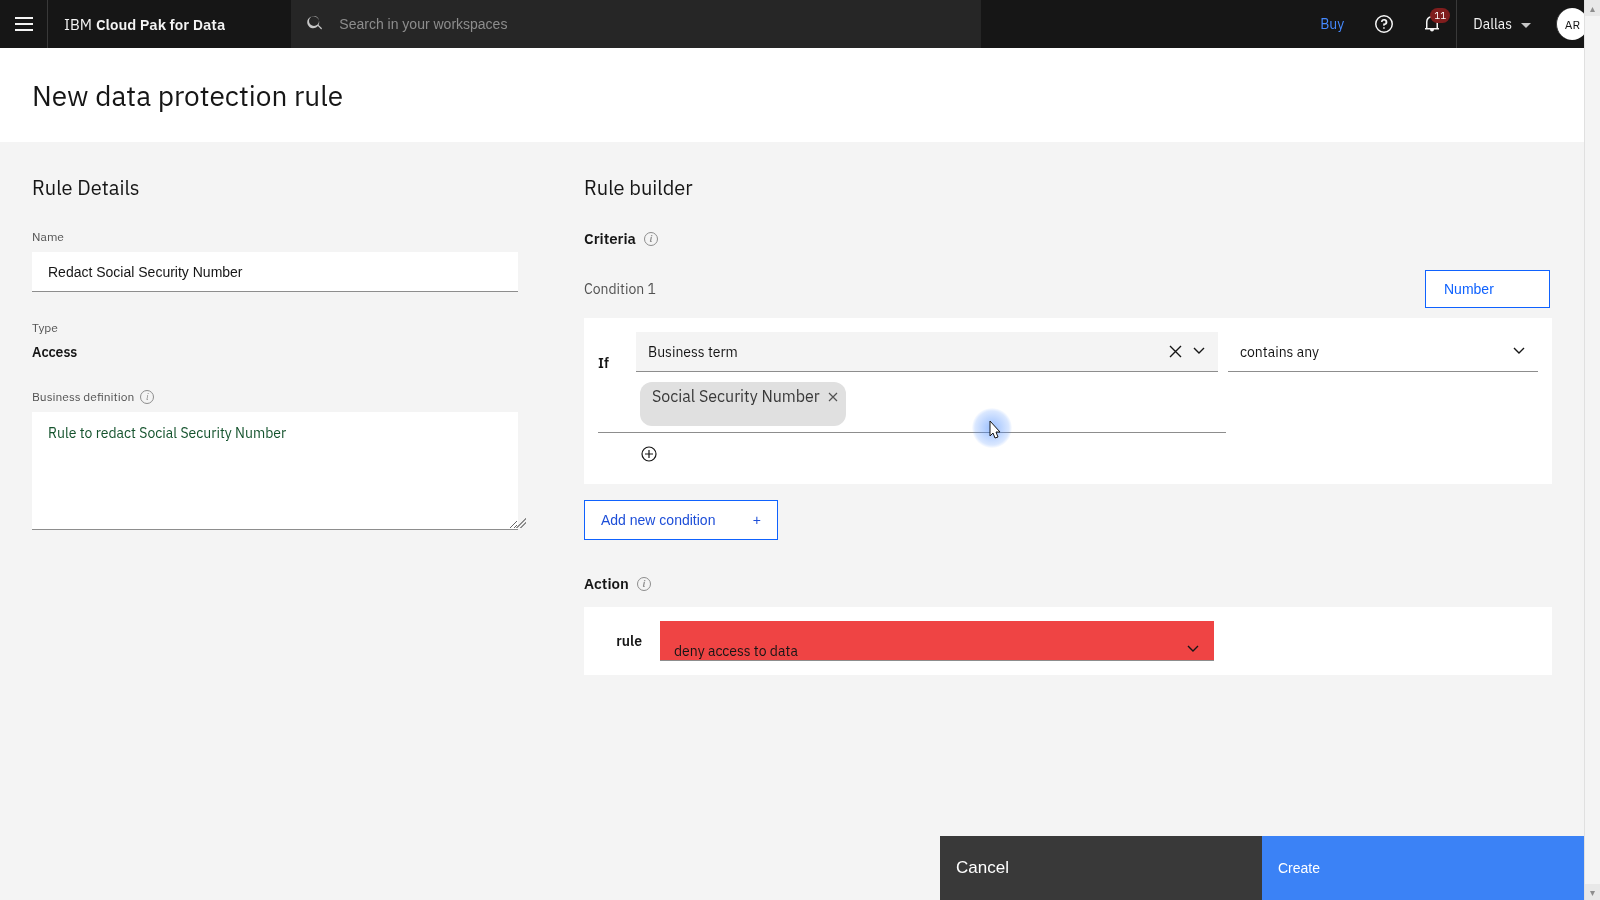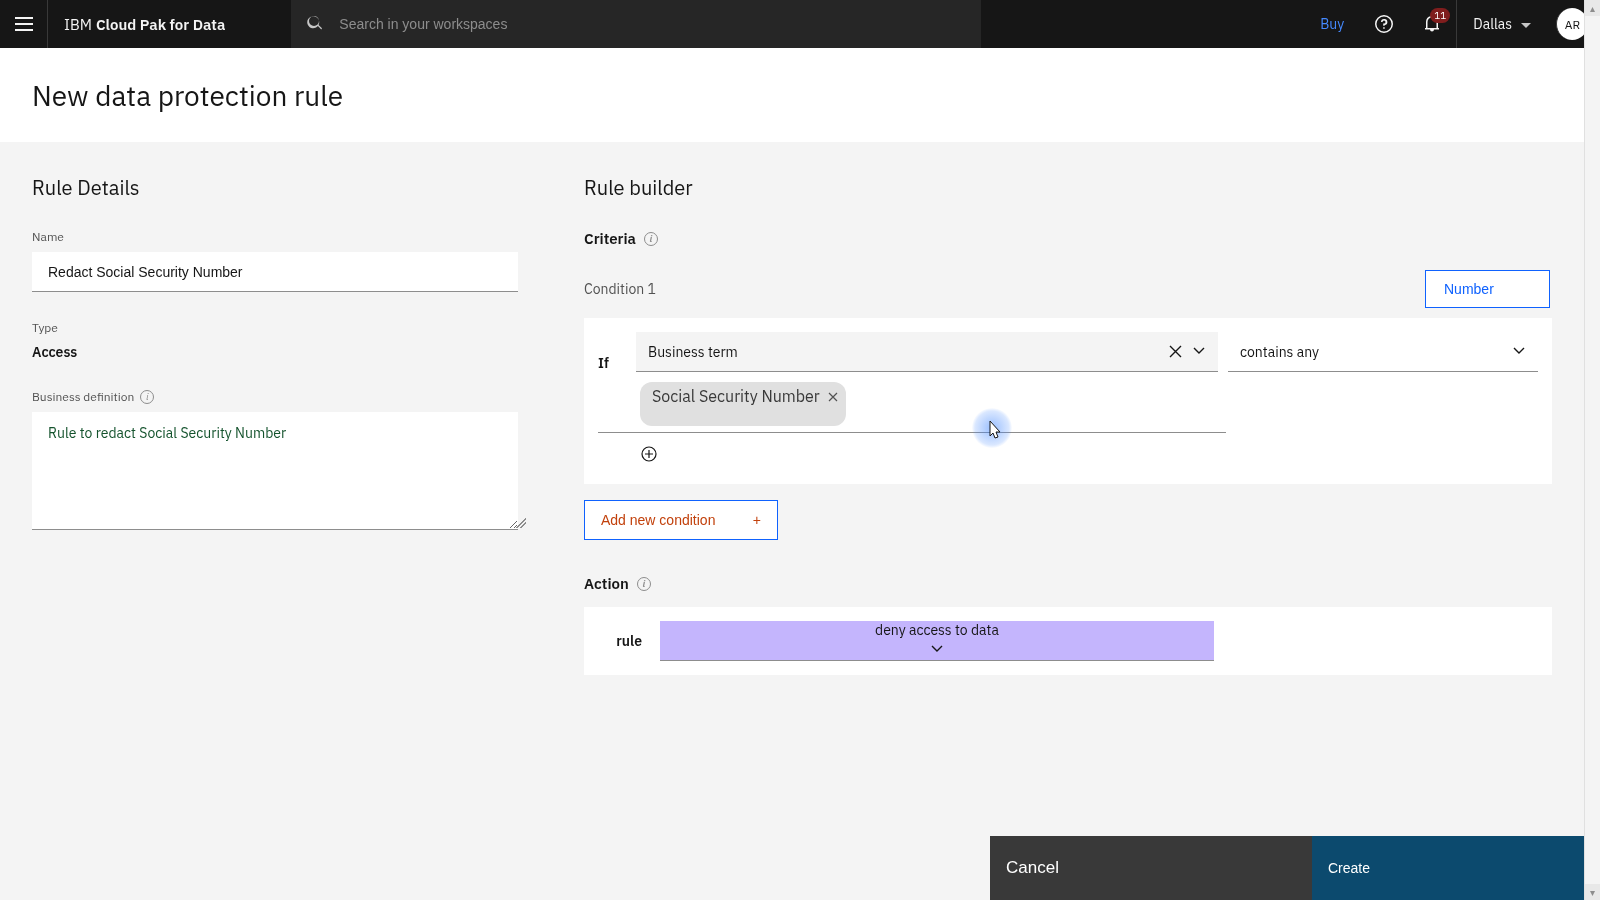--- a/index.html
+++ b/index.html
@@ -69,32 +69,32 @@
 
   .tag-row { display: flex; align-items: center; padding: 10px 0 6px 42px; border-bottom: 1px solid #8d8d8d; width: 628px;}
   .tag { background: #e0e0e0; border-radius: 12px; padding: 4px 8px 20px 12px; font-size: 16px; color: #393939; display: inline-flex; align-items: center; gap: 8px; }
   .tag-x { cursor: pointer; }
   .tag-x svg { width: 10px; height: 10px; fill: #525252; }
 
   .add-nested { margin: 12px 0 0 42px; }
   .add-nested-btn { width: 18px; height: 18px; display: inline-flex; align-items: center; justify-content: center; cursor: pointer; }
   .add-nested-btn svg { width: 16px; height: 16px; fill: #161616; }
 
-  .add-condition-btn { margin-top: 16px; width: 194px; height: 40px; border: 1px solid #0f62fe; background: #fff; color: #c2410c; font-size: 14px; display: flex; align-items: center; justify-content: space-between; padding: 4px 16px; cursor: pointer; }
+  .add-condition-btn { margin-top: 16px; width: 194px; height: 40px; border: 1px solid #0f62fe; background: #fff; color: #1d4ed8; font-size: 14px; display: flex; align-items: center; justify-content: space-between; padding: 4px 16px; cursor: pointer; }
 
   .action-head { display: flex; align-items: center; gap: 8px; font-size: 15px; font-weight: 600; color: #161616; margin: 34px 0 14px 0; }
 
   .action-card { background: #fff; padding: 14px; display: flex; align-items: center; gap: 18px; }
   .then-label { font-size: 14px; font-weight: 600; color: #161616; width: 44px; text-align: right; }
-  .action-combo { width: 554px; height: 40px; background: #c4b5fd; border-bottom: 1px solid #8d8d8d; display: flex; align-items: center; justify-content: space-between; padding: 0 14px; cursor: pointer; flex-direction: column; }
+  .action-combo { width: 554px; height: 40px; background: #ef4444; border-bottom: 1px solid #8d8d8d; display: flex; align-items: flex-end; justify-content: space-between; padding: 0 14px; cursor: pointer; }
 
   
   .footer { position: fixed; right: 16px; bottom: 0; display: flex; }
   .btn-cancel { width: 322px; height: 64px; background: #393939; color: #fff; font-size: 17px; text-align: left; padding: 0 16px; border: none; cursor: pointer; }
-  .btn-create { width: 272px; height: 64px; background: #0c4a6e; color: #fff; font-size: 14px; text-align: left; padding: 0 16px; border: none; cursor: pointer; }
+  .btn-create { width: 322px; height: 64px; background: #3b82f6; color: #fff; font-size: 14px; text-align: left; padding: 0 16px; border: none; cursor: pointer; }
 
   
   .fake-scroll { position: fixed; right: 0; top: 0; width: 16px; height: 900px; background: #f4f4f4; border-left: 1px solid #e0e0e0; display:flex; flex-direction:column; justify-content:space-between; align-items:center;}
   .fake-scroll .arrow { width: 16px; height: 16px; display:flex; align-items:center; justify-content:center; font-size:10px; color:#8d8d8d; cursor:pointer; background:#e8e8e8;}
   
   
   .click-spot { position: absolute; width: 40px; height: 40px; border-radius: 50%; background: radial-gradient(circle, rgba(69,137,255,0.55) 0%, rgba(69,137,255,0.2) 60%, rgba(69,137,255,0) 72%); pointer-events: none; }
   .click-cursor { position: absolute; width: 18px; height: 24px; pointer-events: none; }
   .click-cursor svg { width: 18px; height: 24px; }
 </style>

